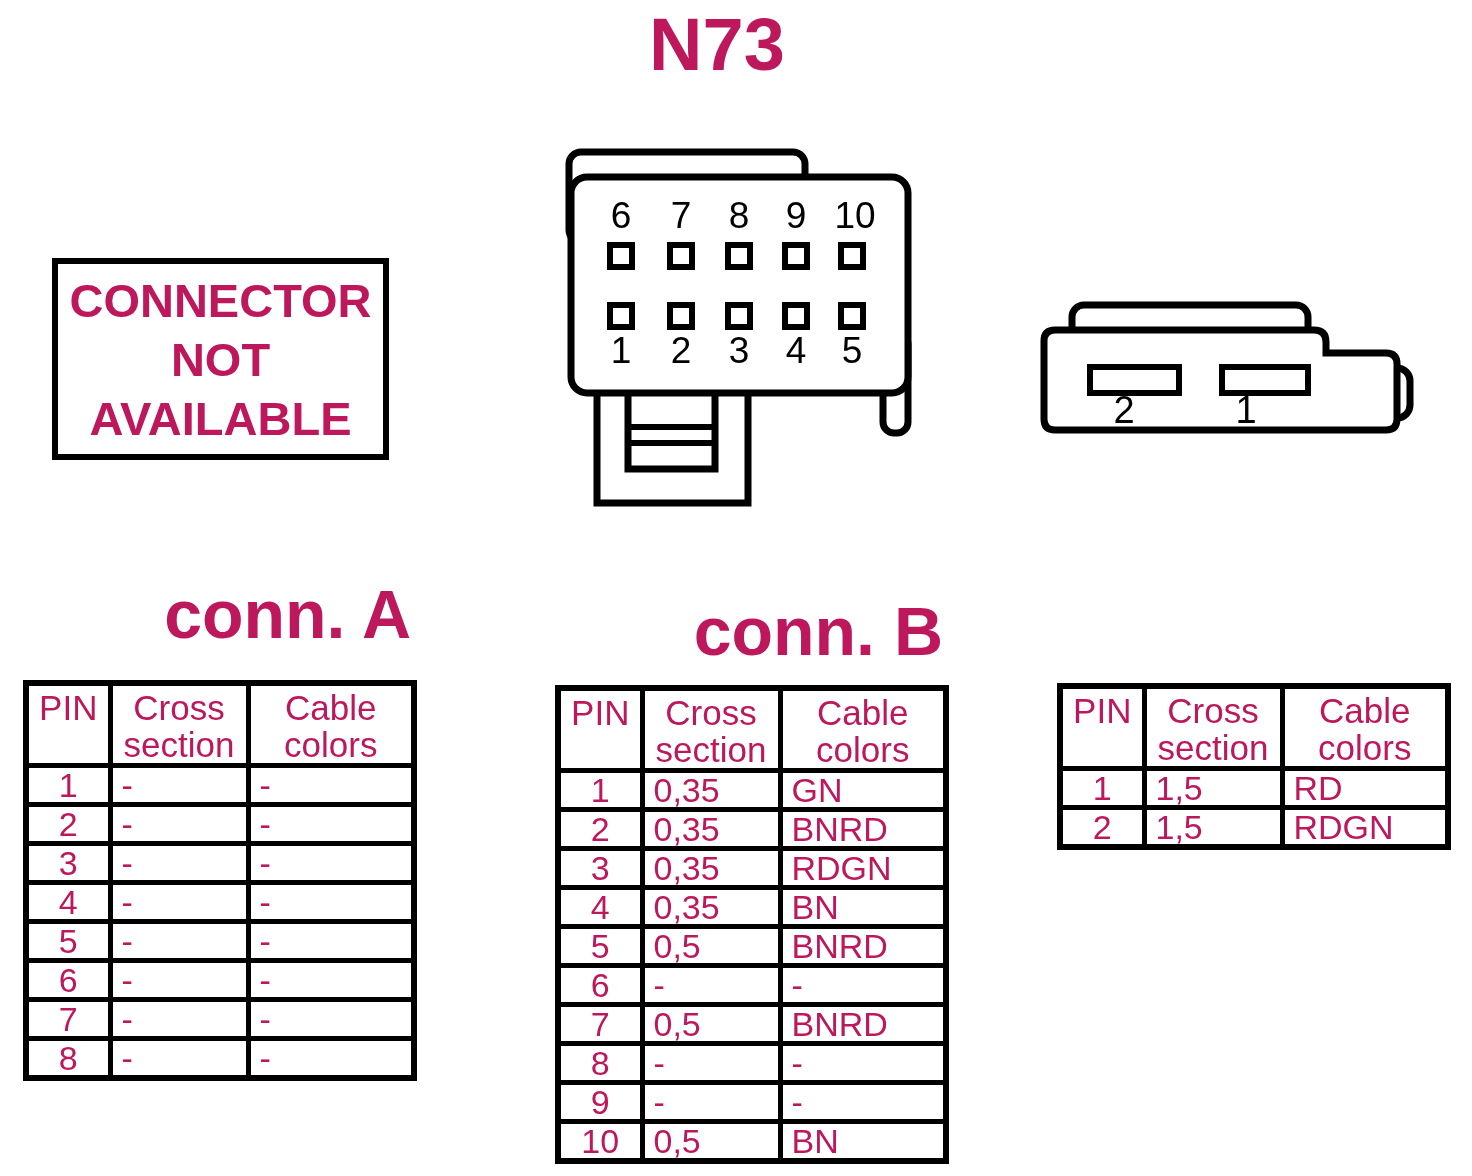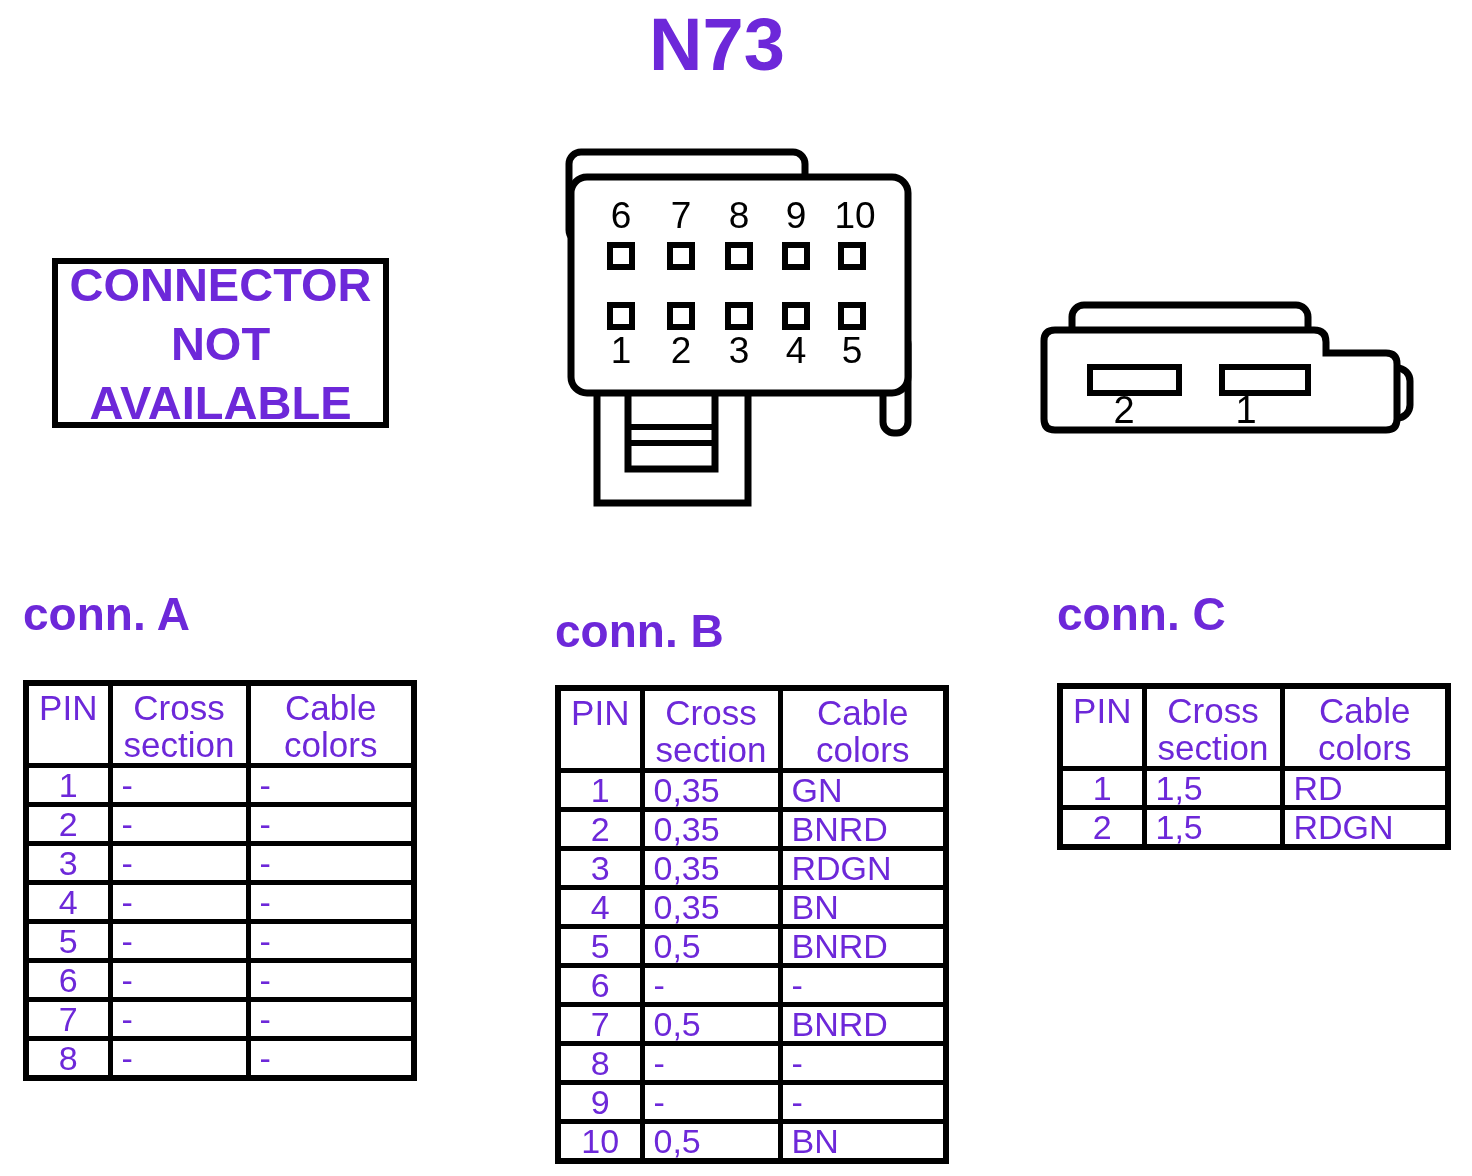--- a/index.html
+++ b/index.html
@@ -1,38 +1,38 @@
 <!DOCTYPE html>
 <html><head>
 <meta charset="utf-8">
 <style>
   * { box-sizing: border-box; }
   html, body { margin: 0; padding: 0; background: #ffffff; }
   .page {
     position: relative; width: 1472px; height: 1176px;
-    background: #ffffff; color: #6d28d9;
+    background: #ffffff; color: #be185d;
     font-family: "Liberation Sans", sans-serif; overflow: hidden;
   }
   .n73 {
     position: absolute; left: 567px; top: 4px; width: 300px;
     text-align: center; font-size: 74px; font-weight: bold; line-height: 82px;
   }
   .na-box {
-    position: absolute; left: 52px; top: 258px; width: 337px; height: 170px;
+    position: absolute; left: 52px; top: 258px; width: 337px; height: 202px;
     border: 6px solid #000; display: flex; flex-direction: column;
     justify-content: center; align-items: center; text-align: center;
     font-weight: bold; font-size: 47px; line-height: 59px; background: #fff;
   }
   svg.connb { position: absolute; left: 565px; top: 143px; }
   svg.connc { position: absolute; left: 1038px; top: 298px; }
   .svgnum { font-size: 37px; font-family: "Liberation Sans", sans-serif; fill: #000; }
   .svgnum2 { font-size: 38px; font-family: "Liberation Sans", sans-serif; fill: #000; }
   .sec-title {
-    position: absolute; text-align: left;
-    font-size: 46px; font-weight: bold; line-height: 72px;
+    position: absolute; text-align: right;
+    font-size: 68px; font-weight: bold; line-height: 72px;
   }
   .t-a-title { left: 23px;   top: 578px; width: 388px; }
   .t-b-title { left: 555px;  top: 595px; width: 388px; }
   .t-c-title { left: 1057px; top: 578px; width: 388px; }
   table.pintable {
     position: absolute; border-collapse: collapse; table-layout: fixed;
     border: 6px solid #000; background: #fff; width: 388px; padding-left: 34px;
   }
   .t-a { left: 23px;   top: 680px; }
   .t-b { left: 555px;  top: 685px; }
@@ -223,21 +223,20 @@
           <td class="c2">-</td>
         </tr>
         <tr>
           <td class="c0">10</td>
           <td class="c1">0,5</td>
           <td class="c2">BN</td>
         </tr>
       </tbody>
   </table>
 
-  <div class="sec-title t-c-title">conn. C</div>
   <table class="pintable t-c">
     <colgroup>
         <col class="w0">
         <col class="w1">
         <col class="w2">
       </colgroup>
     <thead>
         <tr>
           <th>PIN</th>
           <th>Cross section</th>

